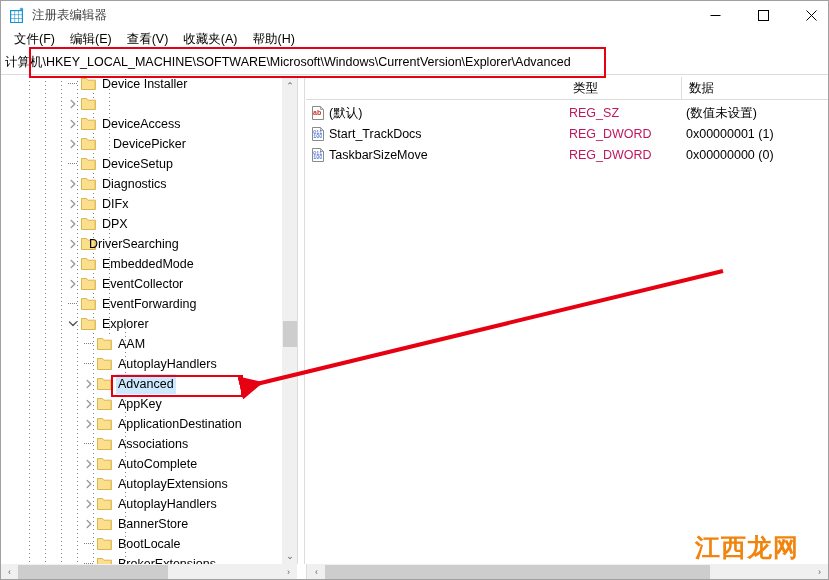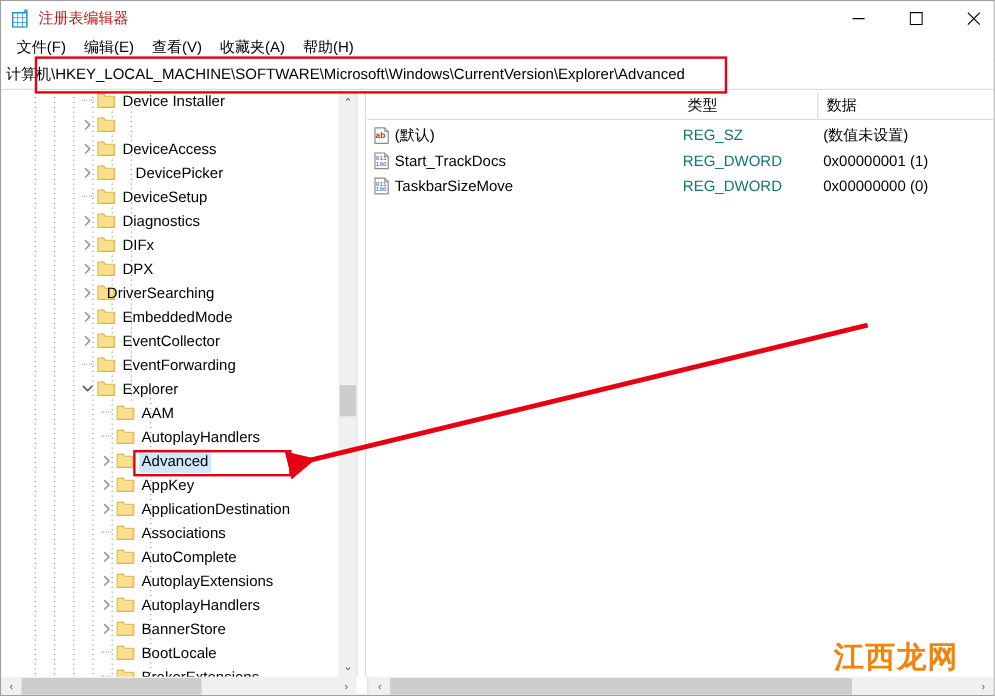--- a/index.html
+++ b/index.html
@@ -24,21 +24,21 @@
     width: 827px; height: 28px;
     background: #ffffff;
     display: flex; align-items: center;
   }
   #app-icon {
     position: absolute; left: 8px; top: 6px;
     width: 17px; height: 17px;
   }
   #title-text {
     position: absolute; left: 31px; top: 5px;
-    font-size: 12.5px; color: #b91c1c;
+    font-size: 12.5px; color: #404040;
     line-height: 18px; white-space: nowrap;
   }
   .wbtn {
     position: absolute; top: 0;
     width: 46px; height: 28px;
     display: flex; align-items: center; justify-content: center;
     background: transparent;
   }
   #btn-min { left: 691px; }
   #btn-max { left: 739px; }
@@ -189,21 +189,21 @@
     position: absolute; left: 4px; top: 2px;
     width: 16px; height: 16px;
   }
   .lname {
     position: absolute; left: 23px; top: 0;
     font-size: 12.5px; color: #000000; line-height: 21px;
     white-space: nowrap;
   }
   .ltype {
     position: absolute; left: 263px; top: 0;
-    font-size: 12.5px; color: #0f766e; line-height: 21px;
+    font-size: 12.5px; color: #be185d; line-height: 21px;
     white-space: nowrap;
   }
   .ldata {
     position: absolute; left: 380px; top: 0;
     font-size: 12.5px; color: #000000; line-height: 21px;
     white-space: nowrap;
   }
 
   
   #hscroll-left {

